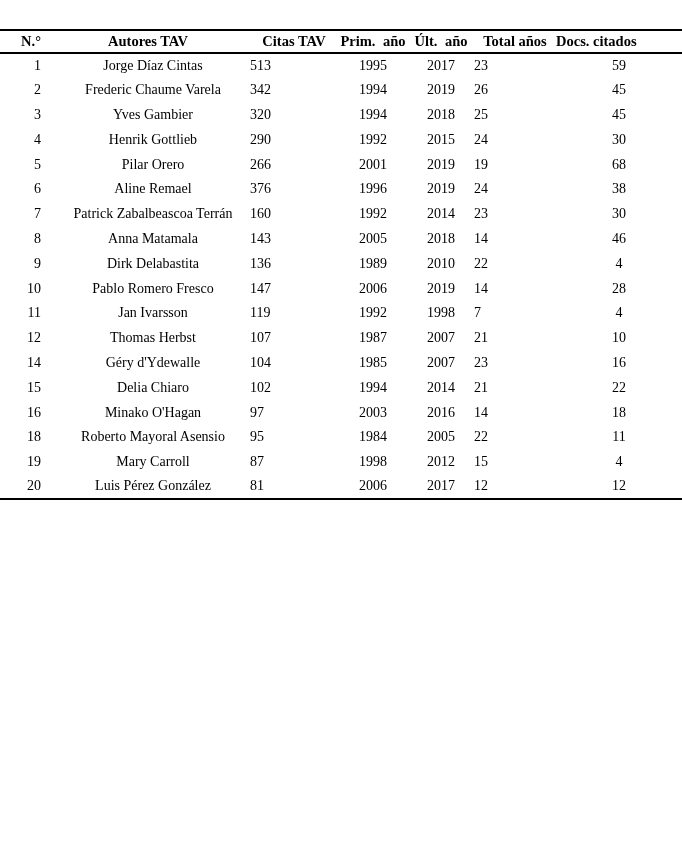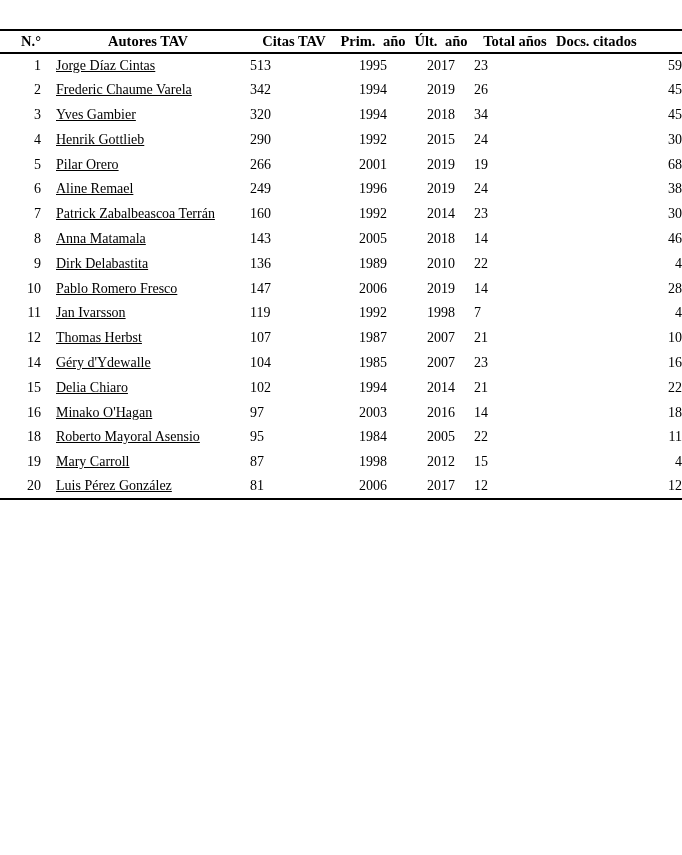--- a/index.html
+++ b/index.html
@@ -47,26 +47,26 @@
   col.w3 { width: 70px; }
   col.w4 { width: 66px; }
   col.w5 { width: 82px; }
   col.w6 { width: 126px; }
   
   th.h0 { padding-left: 16px; }
   th.h3, th.h4 { word-spacing: 4px; }
   th.h6 { text-align: left; padding-right: 28px; margin-top: 23px; }
   
   td.c0 { text-align: right;  padding-right: 5px; }
-  td.c1 { text-align: left;   padding-left: 10px; text-decoration: underline; }
+  td.c1 { text-align: center;   padding-left: 10px; }
   td.c2 { text-align: left;  padding-right: 10px; }
   td.c3 { text-align: center; }
   td.c4 { text-align: center; }
   td.c5 {  padding-right: 3px; }
-  td.c6 { text-align: right;  }
+  td.c6 { text-align: center;  }
 </style>
 </head>
 <body>
 
 <div>
   <table class="cite-table">
     <colgroup>
       <col class="w0">
         <col class="w1">
         <col class="w2">
@@ -104,21 +104,21 @@
           <td class="c4">2019</td>
           <td class="c5">26</td>
           <td class="c6">45</td>
         </tr>
         <tr>
           <td class="c0">3</td>
           <td class="c1">Yves Gambier</td>
           <td class="c2">320</td>
           <td class="c3">1994</td>
           <td class="c4">2018</td>
-          <td class="c5">34</td>
+          <td class="c5">25</td>
           <td class="c6">45</td>
         </tr>
         <tr>
           <td class="c0">4</td>
           <td class="c1">Henrik Gottlieb</td>
           <td class="c2">290</td>
           <td class="c3">1992</td>
           <td class="c4">2015</td>
           <td class="c5">24</td>
           <td class="c6">30</td>
@@ -128,21 +128,21 @@
           <td class="c1">Pilar Orero</td>
           <td class="c2">266</td>
           <td class="c3">2001</td>
           <td class="c4">2019</td>
           <td class="c5">19</td>
           <td class="c6">68</td>
         </tr>
         <tr>
           <td class="c0">6</td>
           <td class="c1">Aline Remael</td>
-          <td class="c2">249</td>
+          <td class="c2">376</td>
           <td class="c3">1996</td>
           <td class="c4">2019</td>
           <td class="c5">24</td>
           <td class="c6">38</td>
         </tr>
         <tr>
           <td class="c0">7</td>
           <td class="c1">Patrick Zabalbeascoa Terrán</td>
           <td class="c2">160</td>
           <td class="c3">1992</td>

